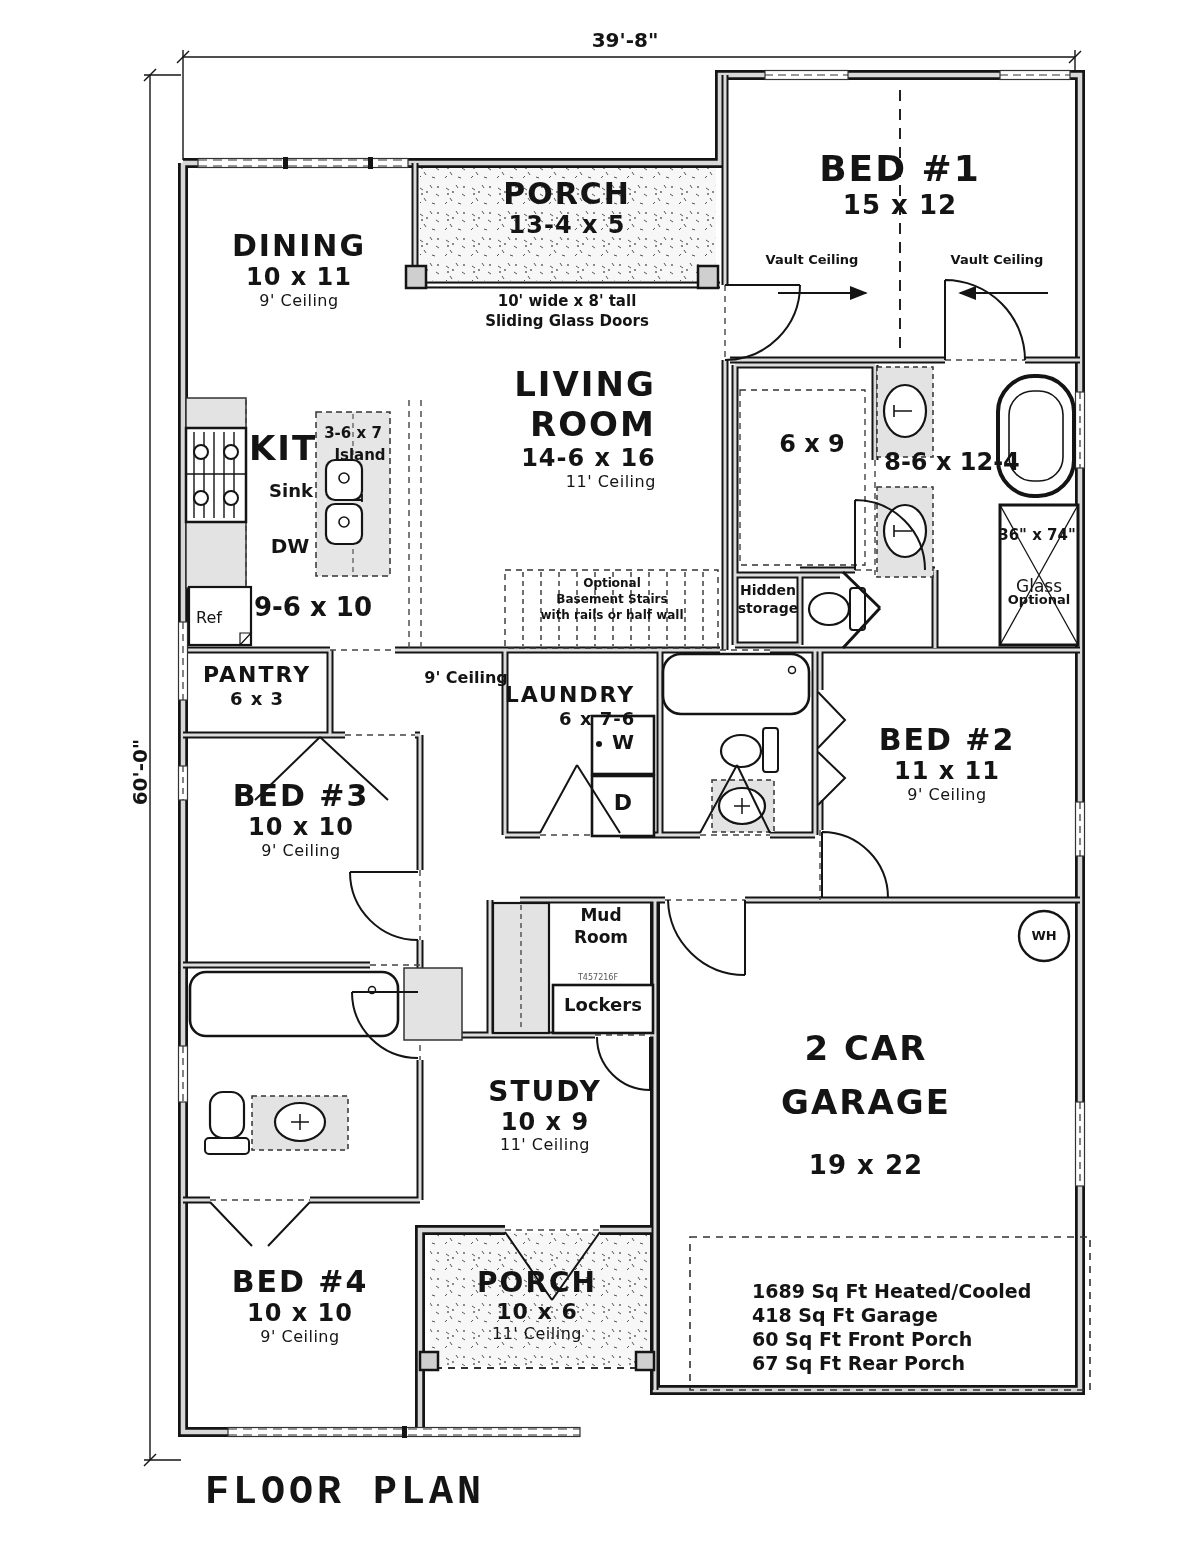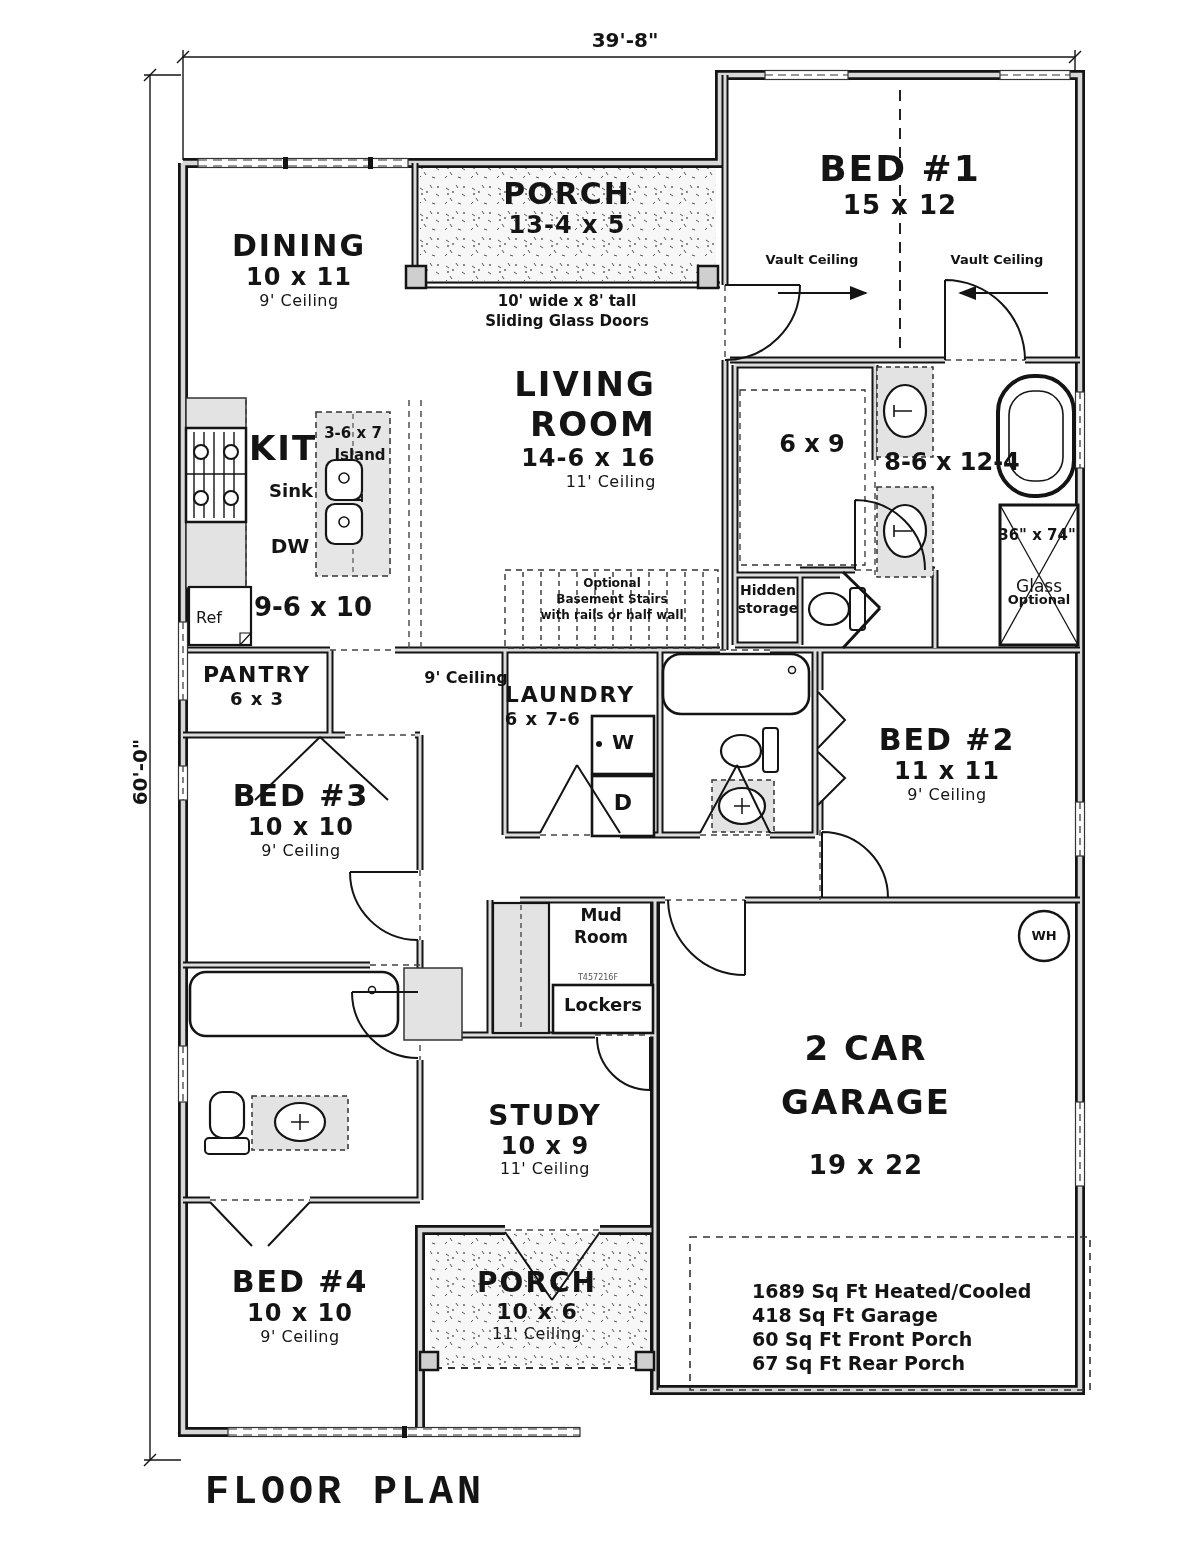--- a/index.html
+++ b/index.html
@@ -300,21 +300,21 @@
 
 <div class="ann" style="left:466px;top:668px;font-size:16px;font-weight:bold;">9' Ceiling</div>
 
 <div class="lbl" style="left:257px;top:662px;">
   <div class="name" style="font-size:22px;">PANTRY</div>
   <div class="size" style="font-size:18px;">6 x 3</div>
 </div>
 
 <div class="lbl" style="left:570px;top:682px;">
   <div class="name" style="font-size:22px;">LAUNDRY</div>
-  <div class="size" style="font-size:18px;text-align:left;">6 x 7-6</div>
+  <div class="size" style="font-size:18px;text-align:right;">6 x 7-6</div>
 </div>
 <div class="ann" style="left:623px;top:730px;font-size:20px;font-weight:bold;">W</div>
 <div class="ann" style="left:623px;top:790px;font-size:22px;font-weight:bold;">D</div>
 
 <div class="lbl n30 s24 c16" style="left:947px;top:722px;">
   <div class="name">BED #2</div>
   <div class="size">11 x 11</div>
   <div class="ceil">9' Ceiling</div>
 </div>
 
@@ -324,21 +324,21 @@
   <div class="ceil">9' Ceiling</div>
 </div>
 
 <div class="ann" style="left:601px;top:905px;font-size:17px;font-weight:bold;">Mud</div>
 <div class="ann" style="left:601px;top:927px;font-size:17px;font-weight:bold;">Room</div>
 <div class="ann" style="left:598px;top:973px;font-size:8px;color:#555;">T457216F</div>
 <div class="ann" style="left:603px;top:994px;font-size:18px;font-weight:bold;">Lockers</div>
 
 <div class="ann" style="left:1044px;top:928px;font-size:13px;font-weight:bold;">WH</div>
 
-<div class="lbl" style="left:545px;top:1075px;margin-top:24px;">
+<div class="lbl" style="left:545px;top:1075px;">
   <div class="name" style="font-size:28px;">STUDY</div>
   <div class="size" style="font-size:24px;">10 x 9</div>
   <div class="ceil" style="font-size:16px;">11' Ceiling</div>
 </div>
 
 <div class="lbl" style="left:866px;top:1028px;">
   <div class="name" style="font-size:34px;">2 CAR</div>
   <div class="name" style="font-size:34px;margin-top:14px;">GARAGE</div>
   <div class="size" style="font-size:26px;margin-top:28px;">19 x 22</div>
 </div>

